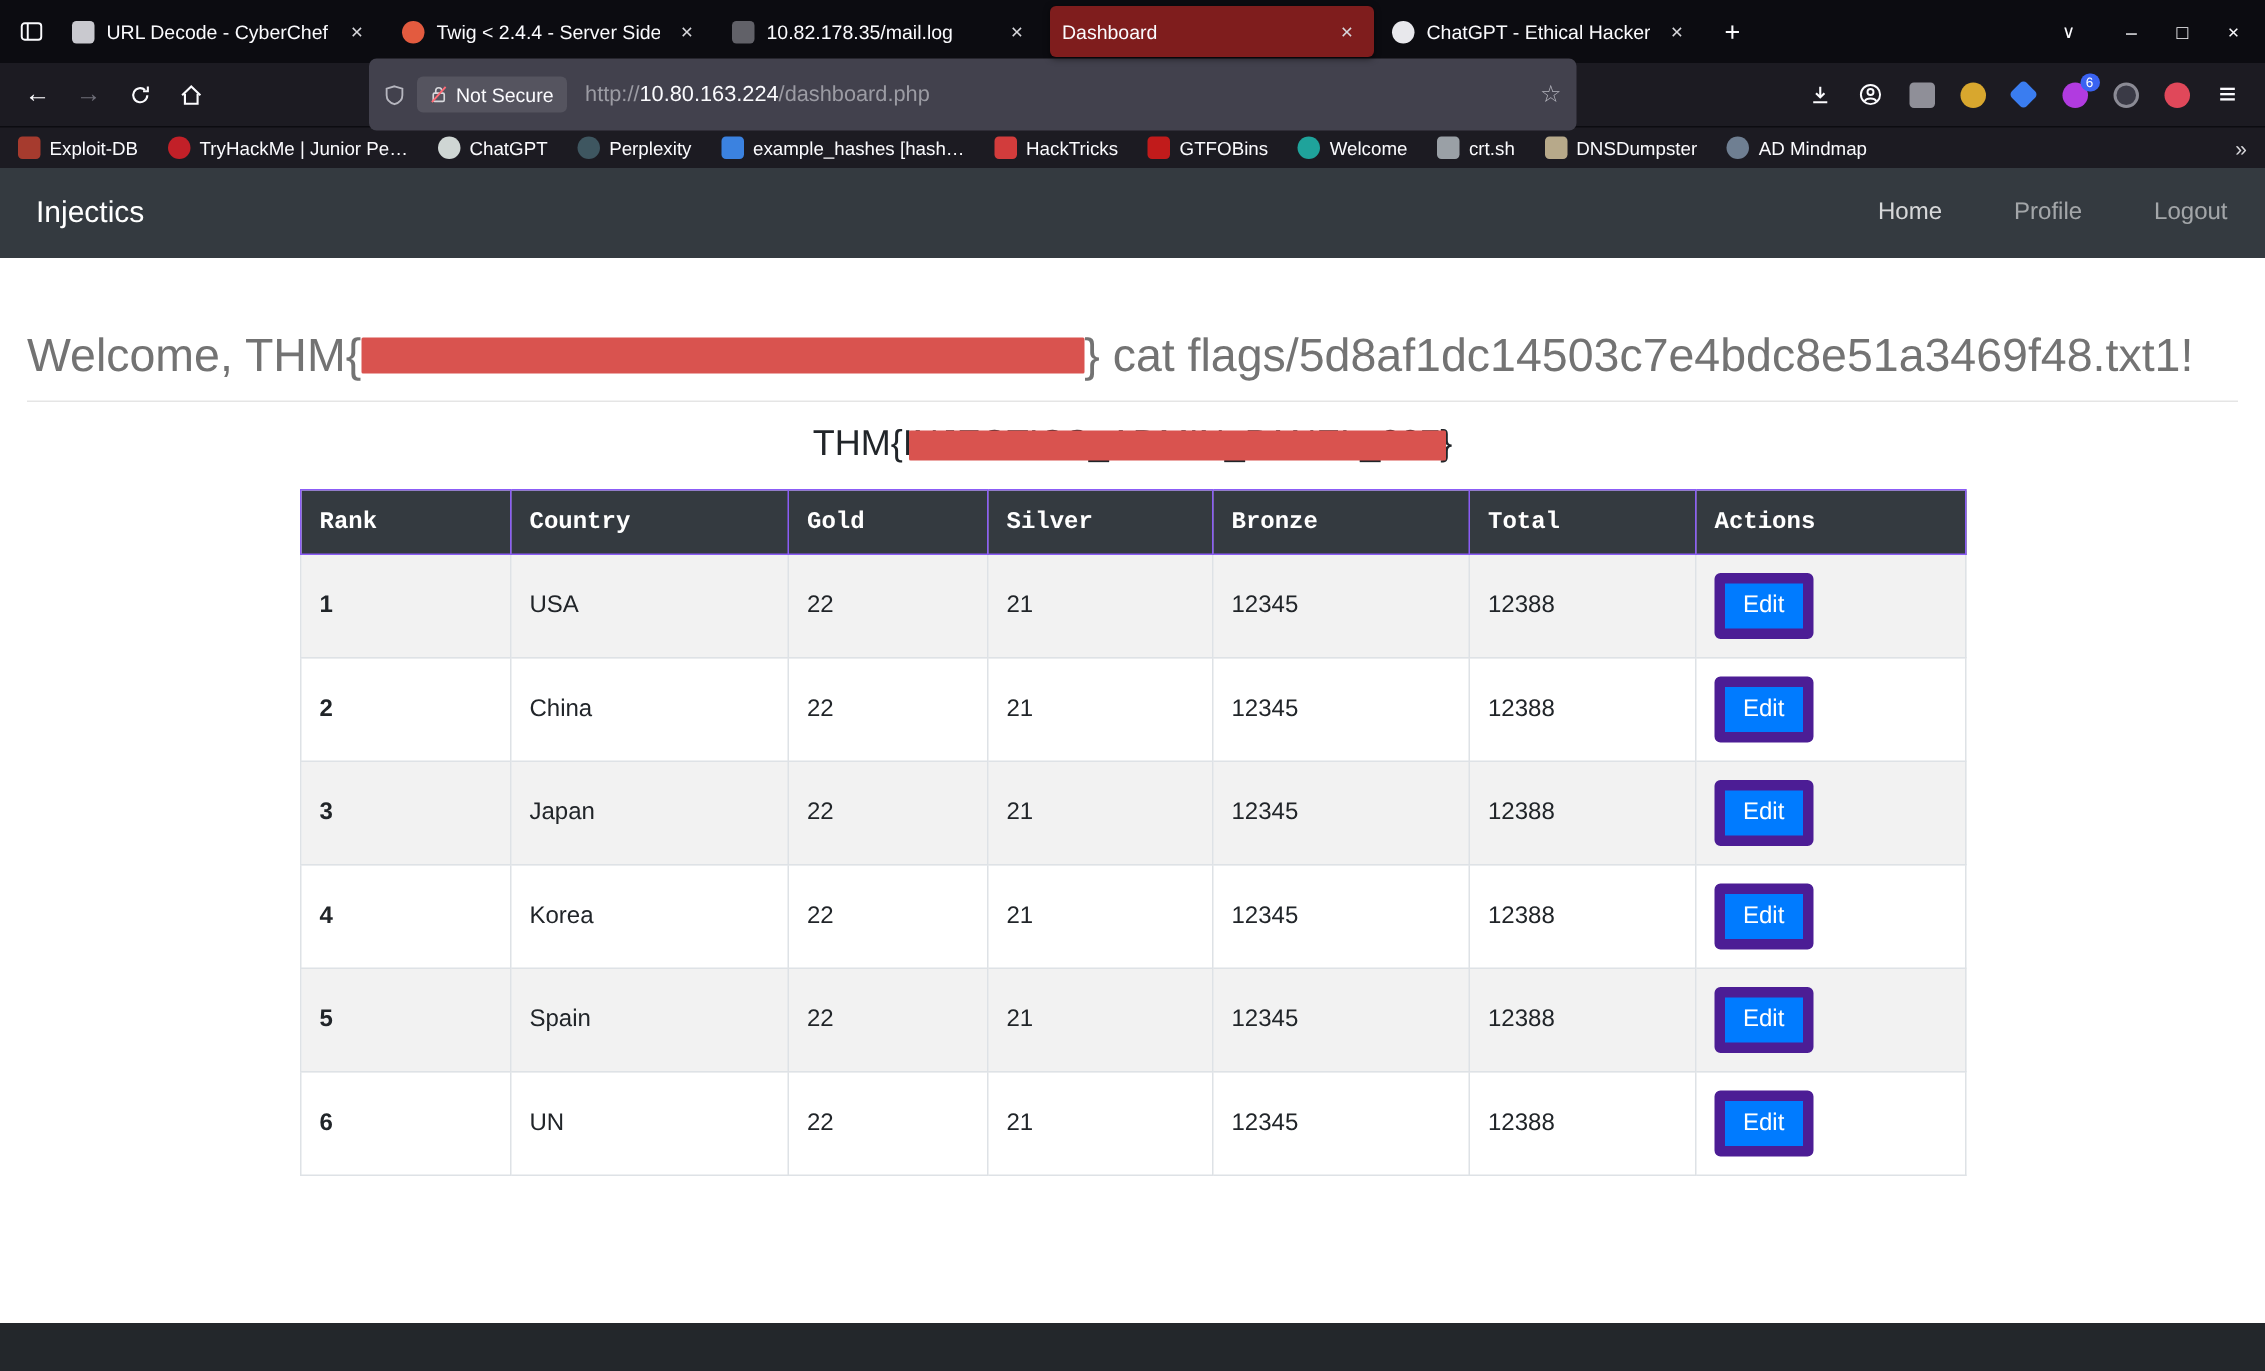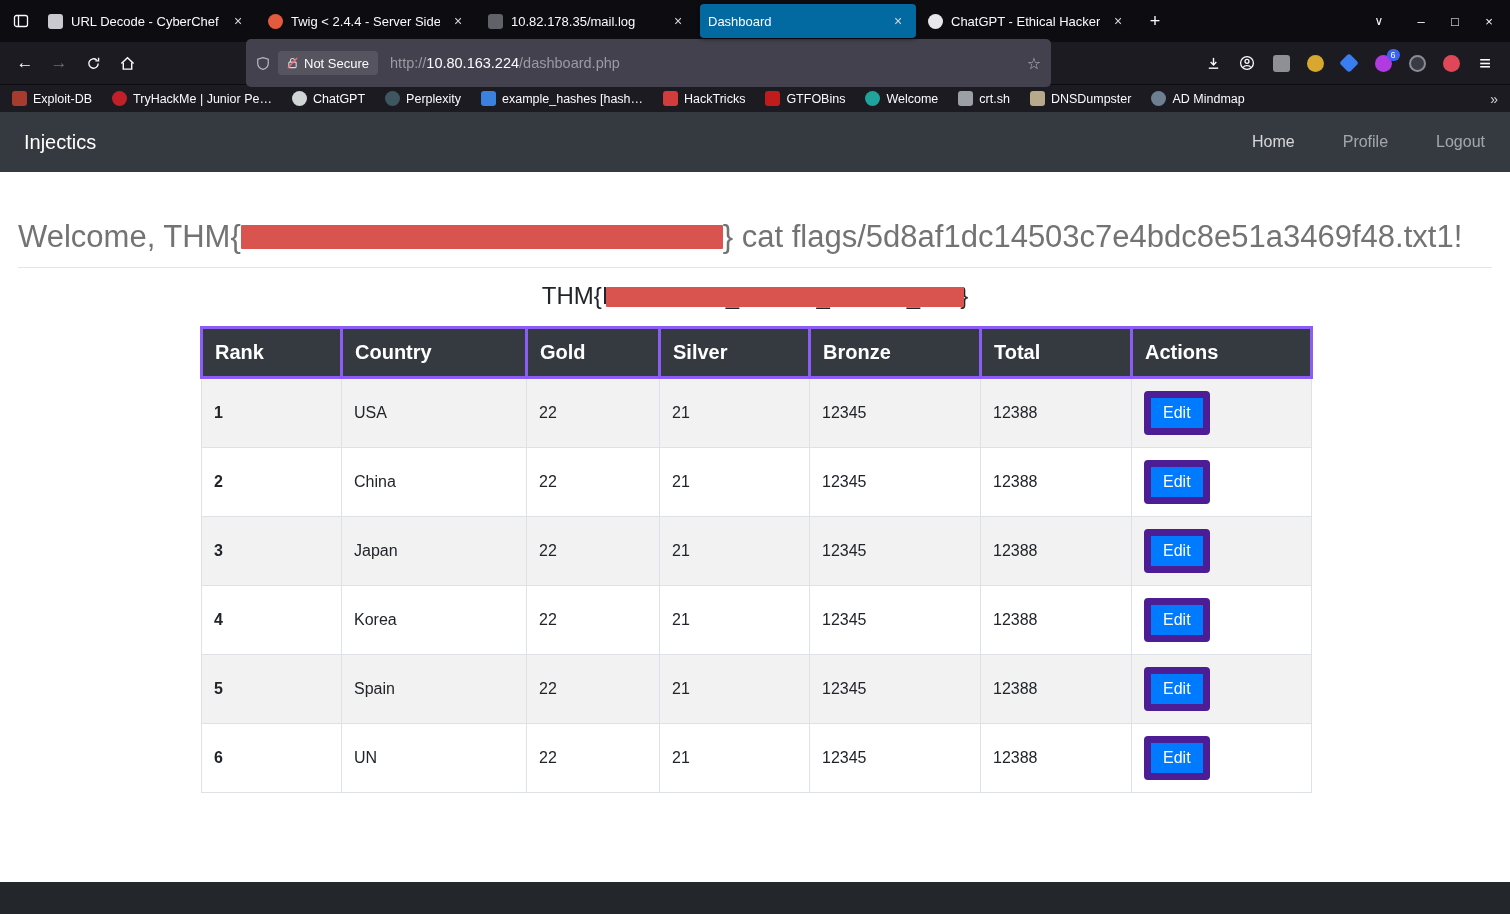--- a/index.html
+++ b/index.html
@@ -17,21 +17,21 @@
   .icon-btn {
     display:flex; align-items:center; justify-content:center;
     width:30px; height:30px; border-radius:4px; color:#fbfbfe; flex:0 0 auto;
     font-size:15px; cursor:default;
   }
   .tab {
     width:216px; height:34px; display:flex; align-items:center; gap:8px;
     padding:0 8px; border-radius:4px; font-size:13px; color:#fbfbfe; flex:0 0 auto;
     position:relative; overflow:hidden;
   }
-  .tab.active { background:#0369a1; box-shadow:0 1px 4px rgba(0,0,0,.5); }
+  .tab.active { background:#7f1d1d; box-shadow:0 1px 4px rgba(0,0,0,.5); }
   .tab .tab-title { flex:1; white-space:nowrap; overflow:hidden; }
   .tab .tab-close { width:20px; height:20px; display:flex; align-items:center; justify-content:center;
     border-radius:3px; font-size:14px; color:#d7d7db; flex:0 0 auto; }
   .favicon { width:15px; height:15px; border-radius:3px; flex:0 0 auto; }
   .fav-cyberchef { background:#c9c9cf; }
   .fav-exploit-tab { background:#e35b3f; border-radius:50%; }
   .fav-page { background:#8f8f98; opacity:.65; }
   .fav-chatgpt-tab { background:#e8e8ec; border-radius:50%; }
   .tabbar-spacer { flex:1 1 auto; }
   .win-controls { display:flex; gap:4px; margin-left:8px; }
@@ -118,21 +118,21 @@
   .flag-hidden { position:relative; display:inline-block; }
   .redact-overlay {
     position:absolute; left:-2px; right:-4px; top:5px; bottom:3px;
     background:#d9534f; border-radius:1px;
   }
 
   .table-wrap { width:1110px; margin:0 auto; }
   table.medals { width:100%; border-collapse:collapse; table-layout:fixed; }
   .medals th {
     background:#343a40; color:#fff; text-align:left; font-weight:700;
-    font-size:20px; padding:12px; border:3px solid #8b5cf6;
+    font-size:16px; padding:12px; border:1px solid #8b5cf6;font-family:Liberation Mono, monospace;
   }
   .medals td {
     font-size:16px; color:#212529; padding:12px; border:1px solid #dee2e6;
     vertical-align:middle;
   }
   .medals tbody tr:nth-child(odd) { background:#f2f2f2; }
   .medals td.rank-cell { font-weight:700; }
   .btn-edit {
     background:#007bff; color:#fff; border:7px solid #4c1d95; border-radius:4px;
     padding:6px 12px; font-size:16px; cursor:pointer;

